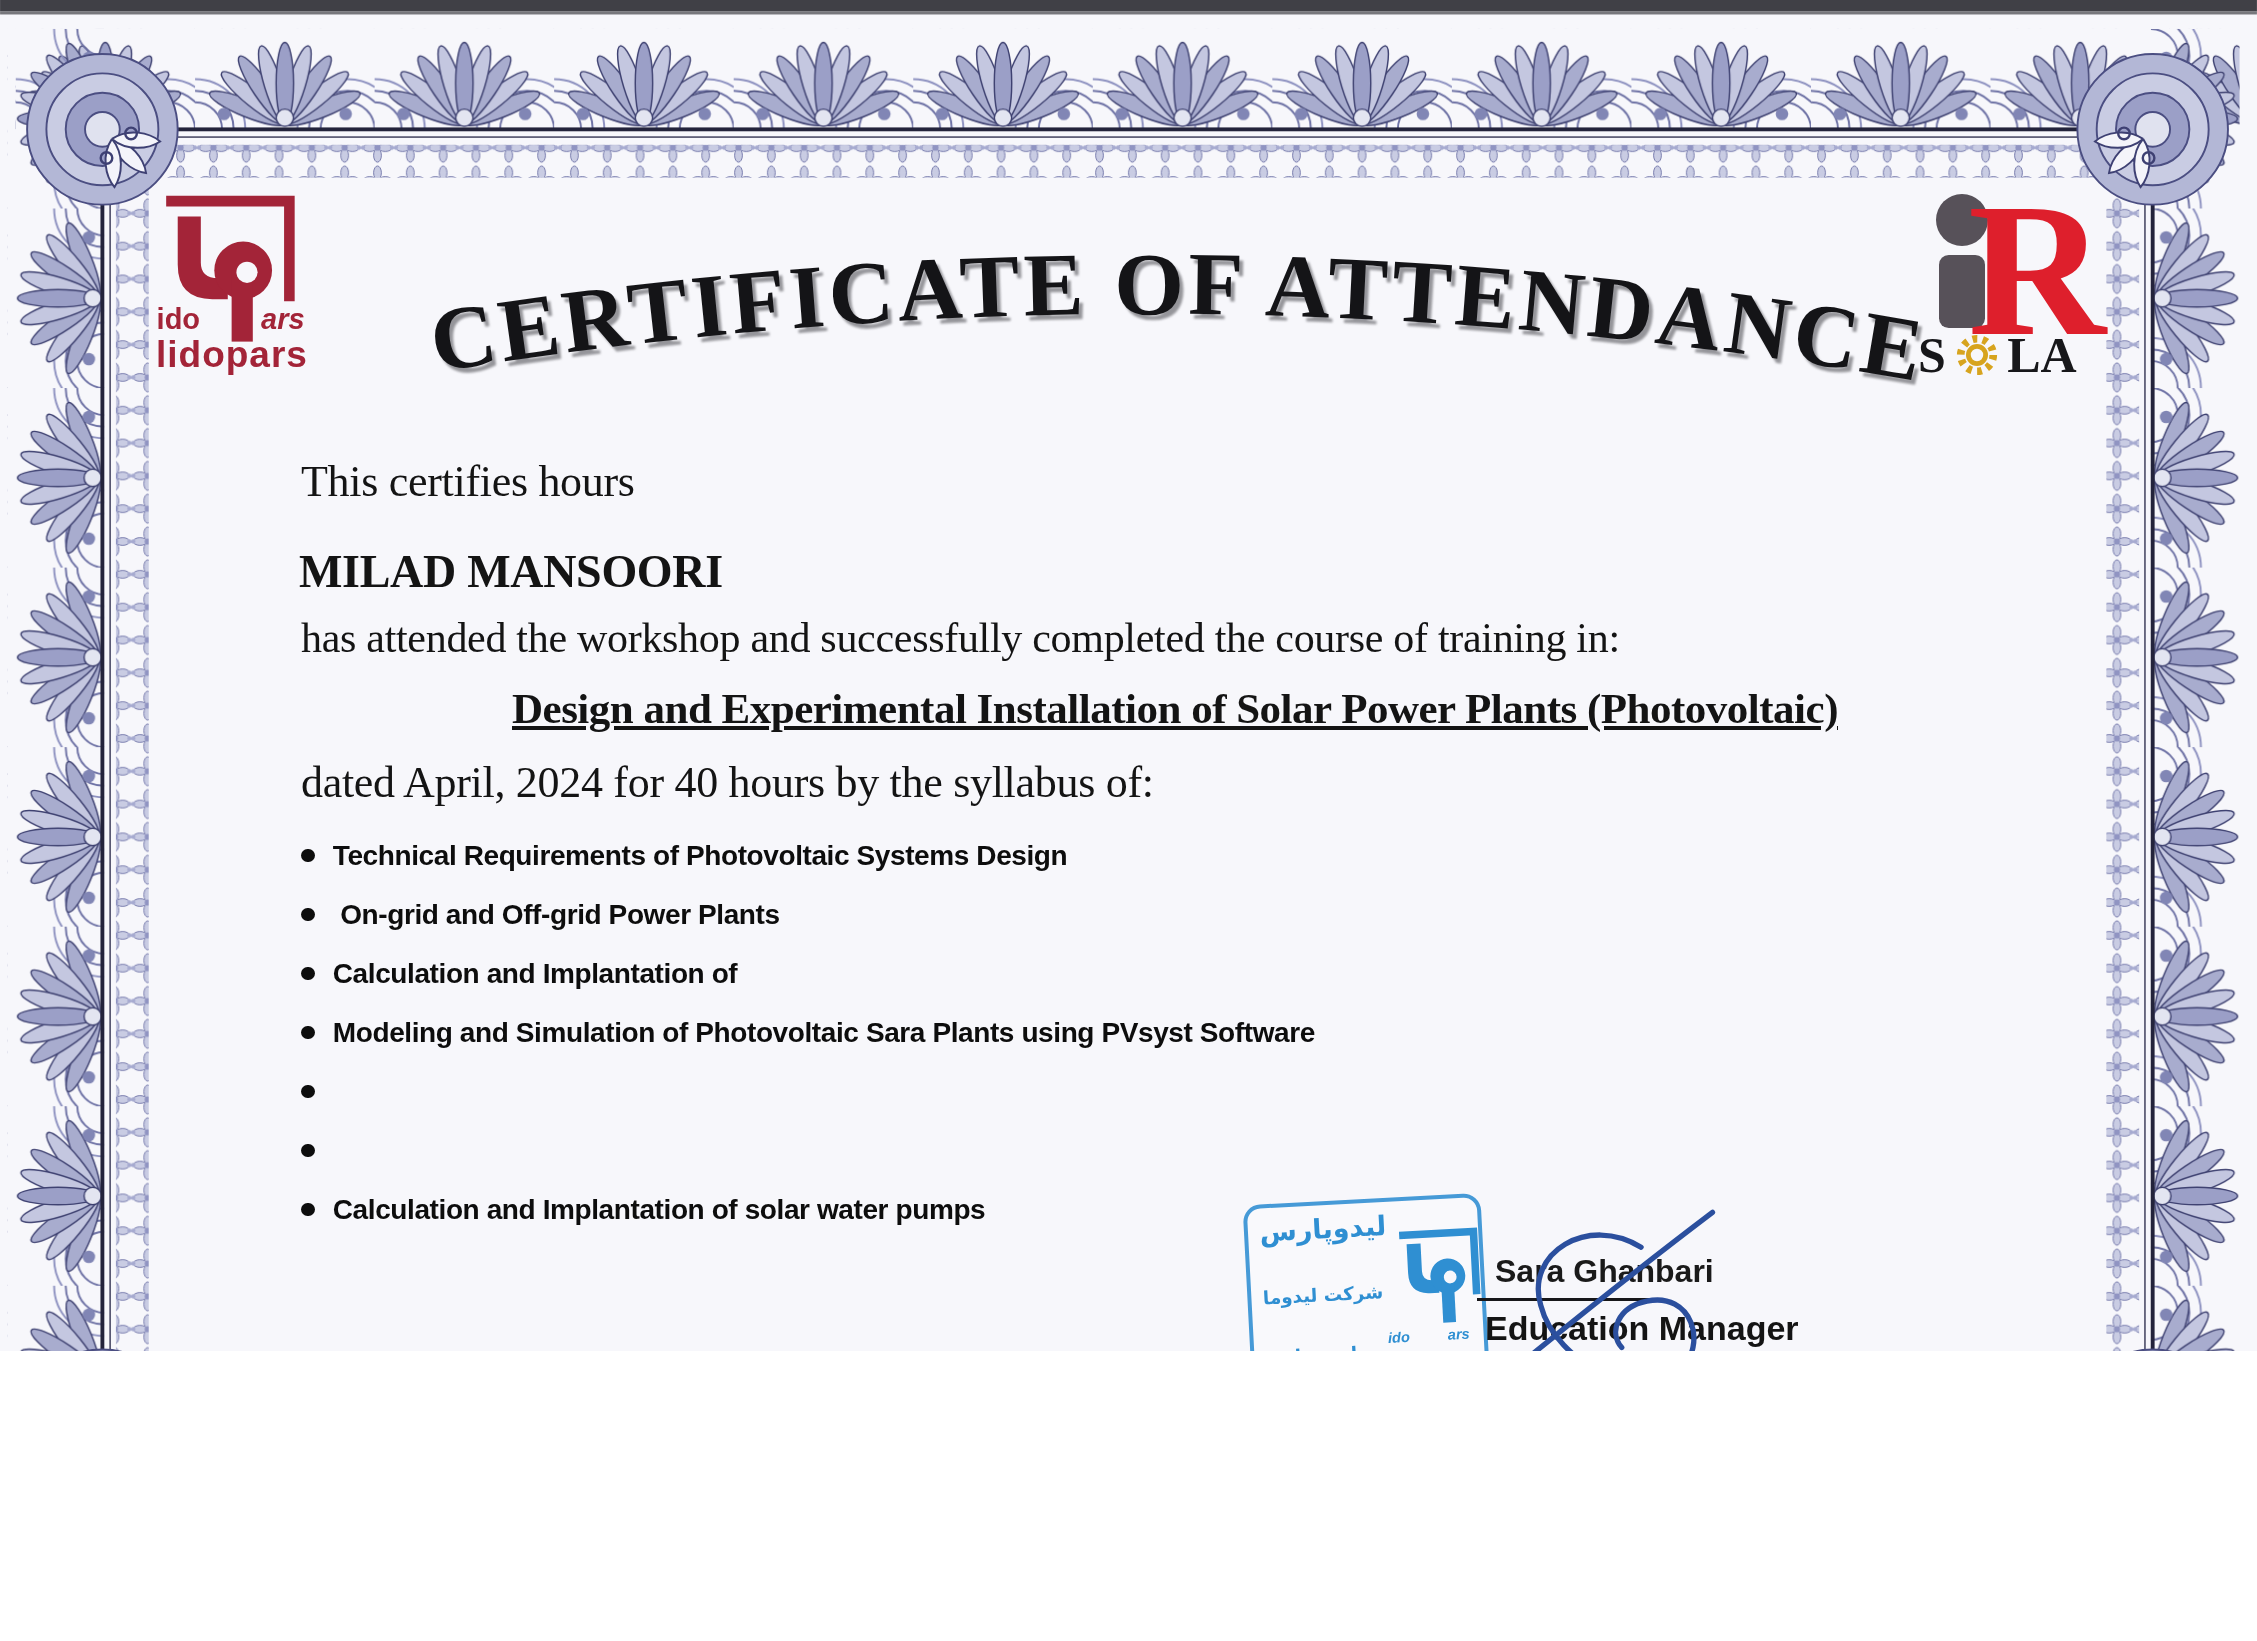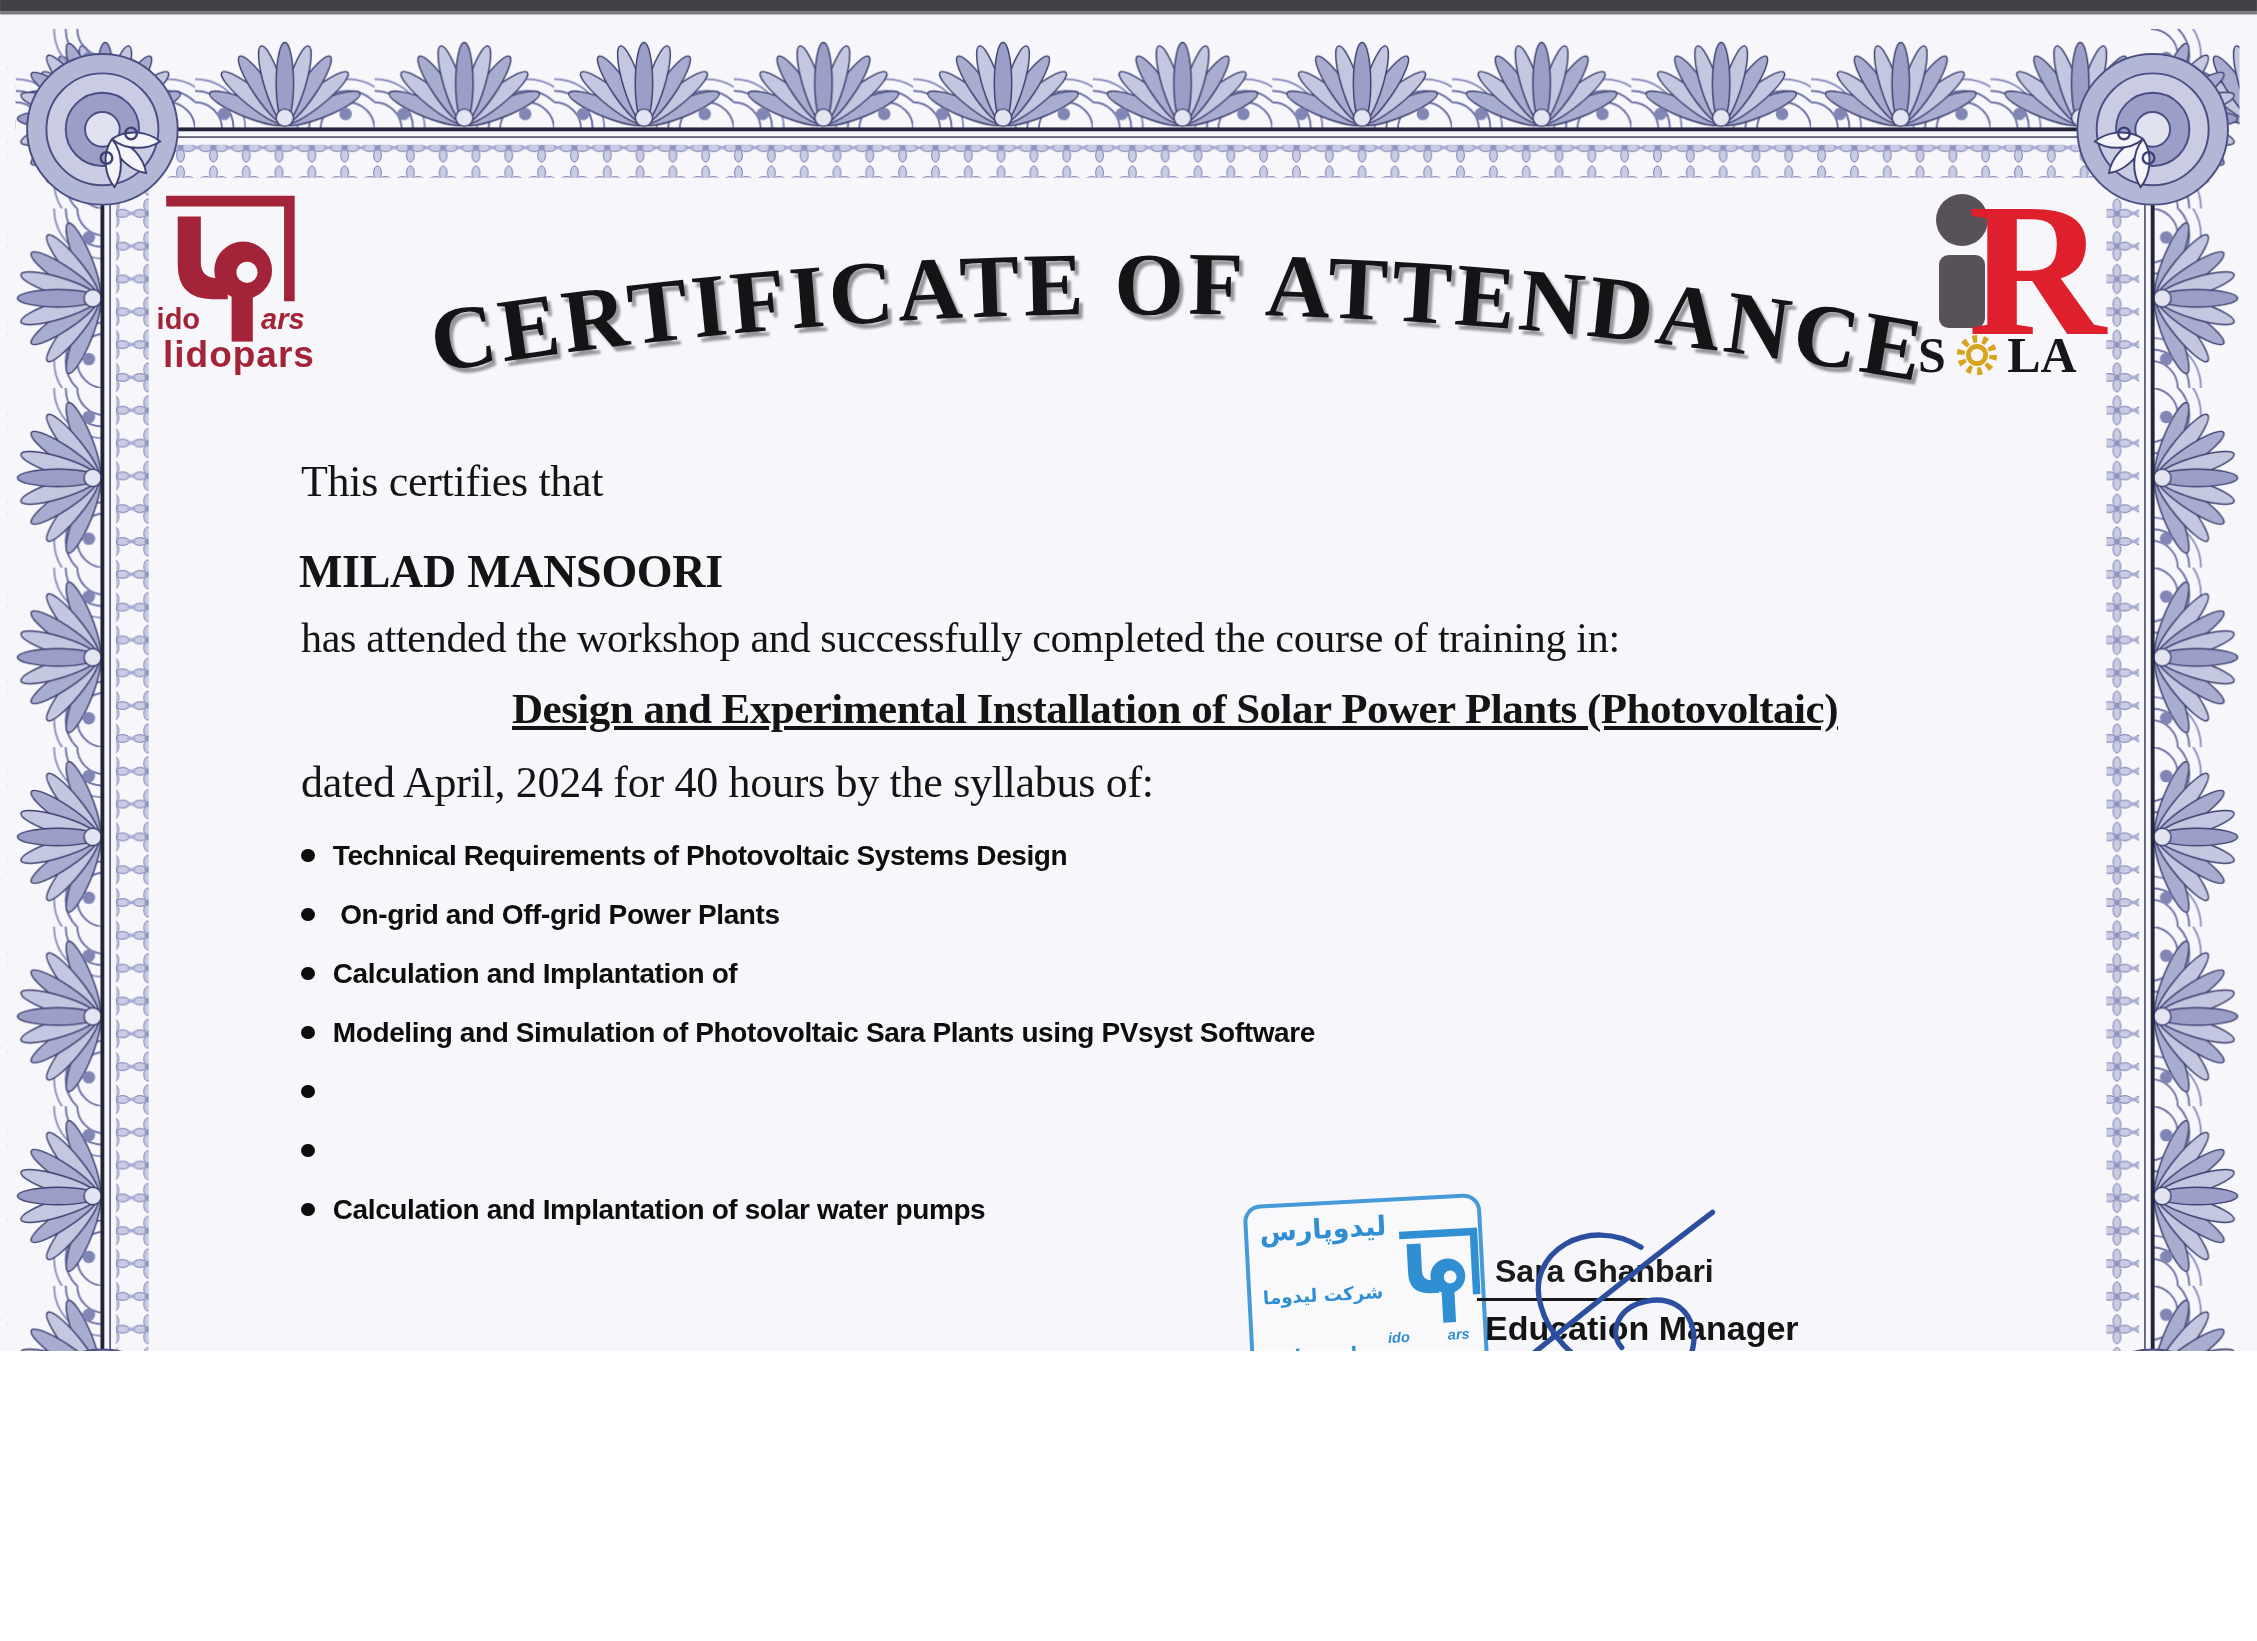--- a/index.html
+++ b/index.html
@@ -5,21 +5,21 @@
   html,body{margin:0;padding:0;background:#ffffff;}
   .scan{position:relative;width:2257px;height:1351px;background:#ffffff;overflow:hidden;
         font-family:"Liberation Serif","DejaVu Serif",serif;text-align:right;}
   .border-svg{position:absolute;left:0;top:0;z-index:0;}
   
   .logo-lidopars{position:absolute;left:145px;top:191px;width:174px;height:188px;z-index:2;}
   .logo-lidopars svg{position:absolute;left:0;top:0;}
   .lp-word{position:absolute;color:#a32438;font-family:"Liberation Sans",sans-serif;font-weight:bold;}
   .lp-ido{left:11.6px;top:112px;font-size:29px;}
   .lp-ars{left:116px;top:112px;font-size:29px;font-style:italic;}
-  .lp-lidopars{left:18px;top:143px;font-size:37px;letter-spacing:1px;}
+  .lp-lidopars{left:11px;top:143px;font-size:37px;letter-spacing:1px;}
   .logo-irsola{position:absolute;left:1917px;top:135px;width:203px;height:256px;z-index:2;}
   .ir-dot{position:absolute;left:19.3px;top:59px;width:52px;height:52px;border-radius:50%;background:#575159;}
   .ir-stem{position:absolute;left:22px;top:120px;width:46px;height:73px;border-radius:9.7px;background:#575159;}
   .ir-r{position:absolute;left:51px;top:39px;font-size:191px;line-height:1;font-weight:700;
         color:#de1f2c;font-family:"Liberation Serif",serif;}
   .sola{position:absolute;left:1px;top:191px;display:flex;align-items:center;gap:8.7px;
         font-family:"Liberation Serif",serif;font-weight:700;font-size:50px;color:#17171a;}
   
   .title-wrap{position:absolute;left:367px;top:162px;z-index:2;}
   .title-wrap text{font-family:"Liberation Serif",serif;font-weight:600;letter-spacing:4px;
@@ -179,21 +179,21 @@
     <div class="sola">
       <span>S</span>
       <svg width="44" height="44" viewBox="0 0 46 46">
         <circle cx="23" cy="23" r="17" fill="none" stroke="#d7a41e" stroke-width="8" stroke-dasharray="5 5.7"></circle>
         <circle cx="23" cy="23" r="9" fill="none" stroke="#d7a41e" stroke-width="5"></circle>
       </svg>
       <span>LA</span>
     </div>
   </div>
 
-  <div class="tline t-intro">This certifies that</div>
+  <div class="tline t-intro">This certifies hours</div>
   <div class="tline t-name">MILAD MANSOORI</div>
   <div class="tline t-attended">has attended the workshop and successfully completed the course of training in:</div>
   <div class="tline t-course">Design and Experimental Installation of Solar Power Plants (Photovoltaic)</div>
   <div class="tline t-dated">dated April, 2024 for 40 hours by the syllabus of:</div>
 
   <ul class="syllabus">
     <li><span class="bullet-dot"></span><span>Technical Requirements of Photovoltaic Systems Design</span></li>
     <li><span class="bullet-dot"></span><span> On-grid and Off-grid Power Plants</span></li>
     <li><span class="bullet-dot"></span><span>Calculation and Implantation of</span></li>
     <li><span class="bullet-dot"></span><span>Modeling and Simulation of Photovoltaic Sara Plants using PVsyst Software</span></li>

